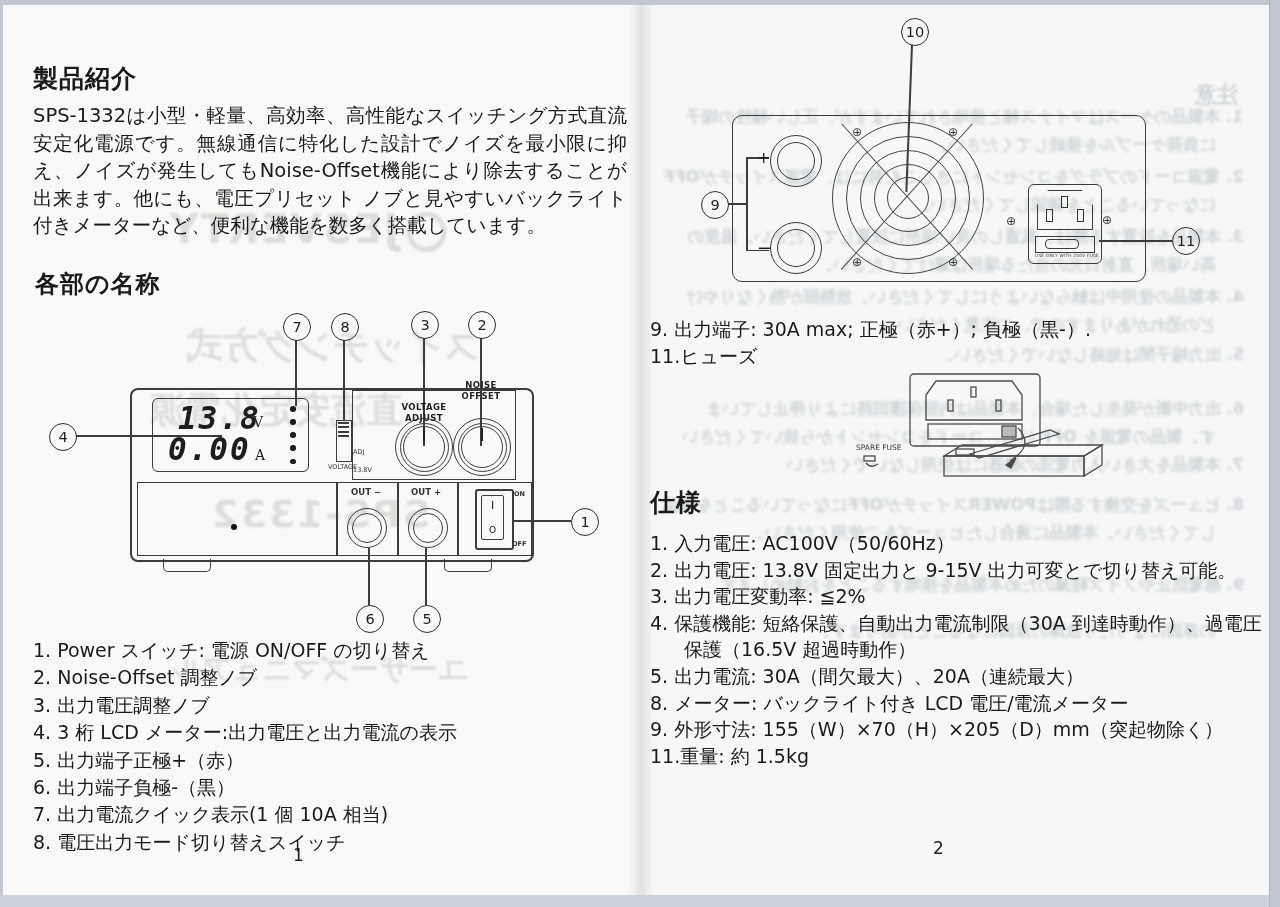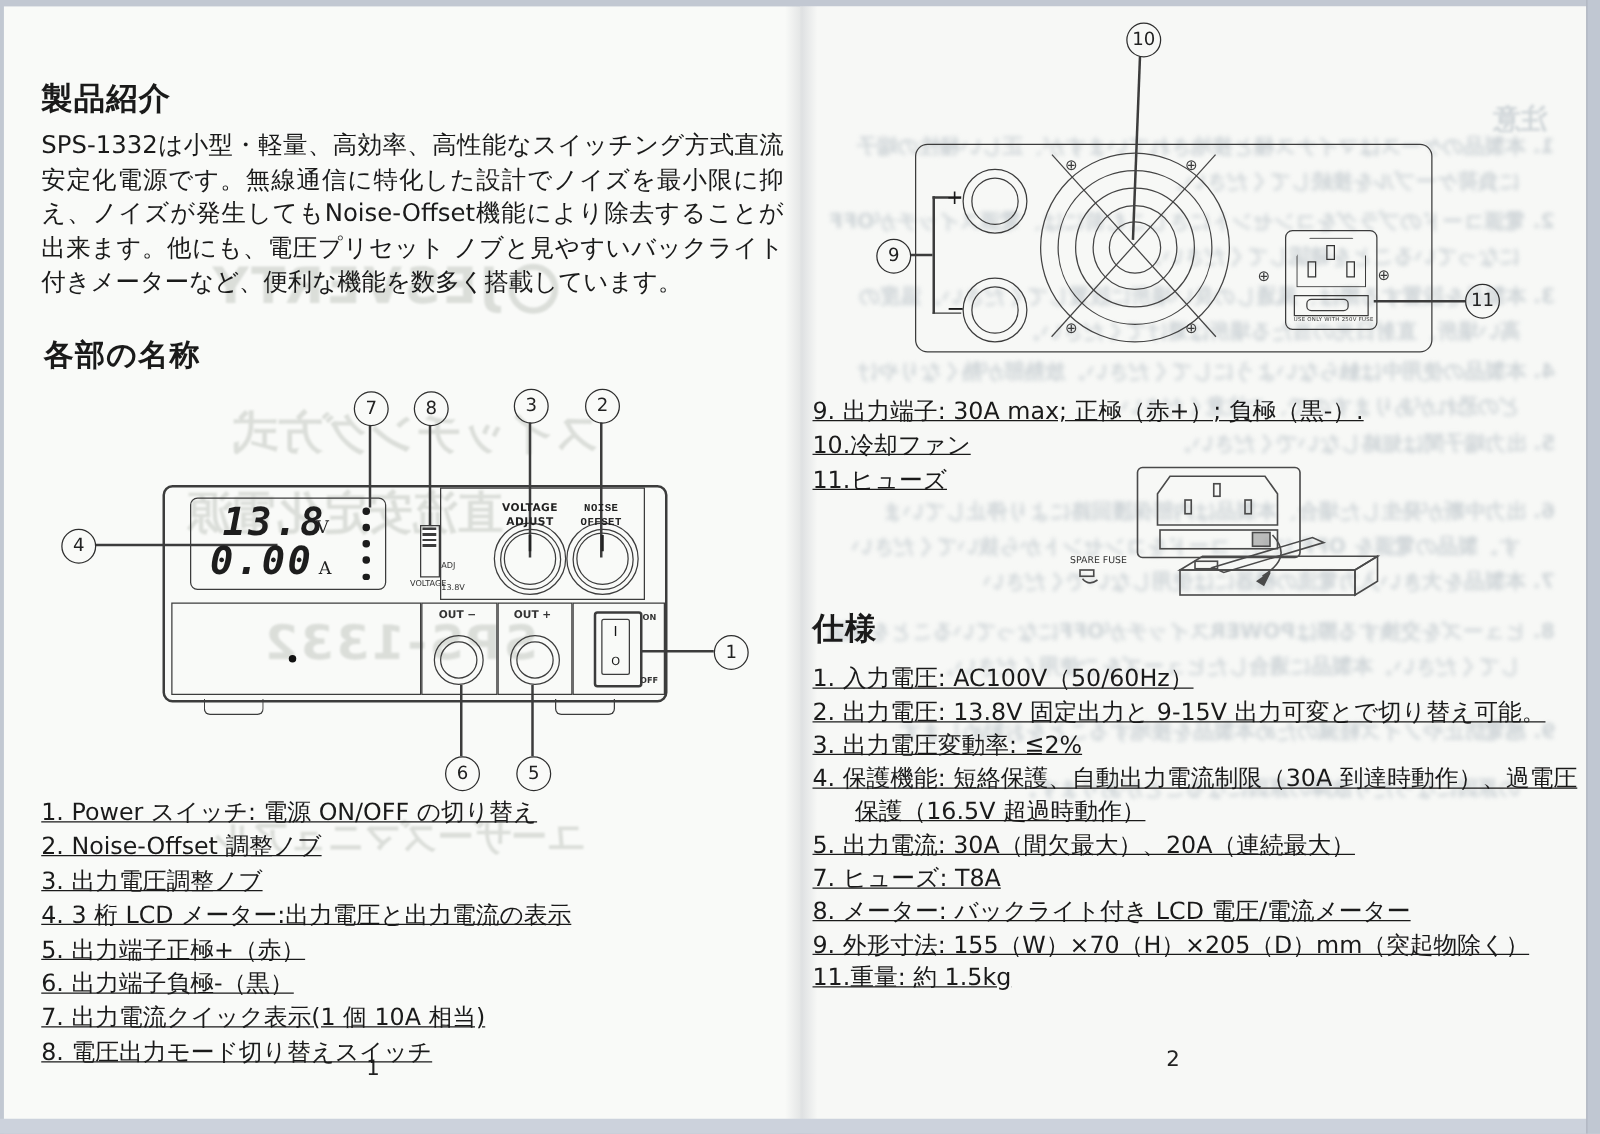--- a/index.html
+++ b/index.html
@@ -4,21 +4,21 @@
 <style>
   html,body{margin:0;padding:0;}
   body{width:1280px;height:907px;position:relative;overflow:hidden;
        background:#c6ccd6;font-family:"DejaVu Sans",sans-serif;color:#161616;}
   .abs{position:absolute;}
   .page{position:absolute;background:#f9faf8;}
   .txt{position:absolute;color:#1a1a1a;}
   .h1{font-size:25px;font-weight:bold;letter-spacing:1px;}
   .body-text{font-size:19.5px;line-height:27.6px;text-align:justify;}
   .list{font-size:19px;line-height:27.4px;}
-  .list .li{padding-left:34px;text-indent:-34px;text-decoration:underline;}
+  .list .li{padding-left:34px;text-indent:-34px;}
   .vline{position:absolute;width:1.5px;background:#3c3c3c;z-index:2;}
   .hline{position:absolute;height:1.5px;background:#3c3c3c;z-index:2;}
   .b{position:absolute;border:1.5px solid #3c3c3c;background:transparent;z-index:2;}
   .callout{position:absolute;width:26px;height:26px;border:1.5px solid #2e2e2e;border-radius:50%;
            display:flex;align-items:center;justify-content:center;font-size:14.5px;color:#222;
            background:transparent;z-index:3;}
   .lcd-num{position:absolute;font-family:"DejaVu Sans Mono",monospace;font-style:italic;
            font-weight:bold;font-size:31px;letter-spacing:2px;color:#1d1d1d;z-index:3;}
   .lcd-unit{position:absolute;font-size:14px;font-family:"DejaVu Serif",serif;color:#222;z-index:3;}
   .tiny{position:absolute;font-size:6.5px;color:#333;z-index:3;white-space:nowrap;}
@@ -107,21 +107,21 @@
   </div>
 
 <div class="b" style="left:336px;top:420px;width:14px;height:40px;border-width:1.2px;"></div>
 <div class="abs" style="left:337.5px;top:421.5px;width:11px;height:16px;z-index:3;background:repeating-linear-gradient(#3c3c3c 0 2px,#fff 2px 4.5px);"></div>
 <div class="tiny" style="left:353px;top:421px;margin-top:45px;">13.8V</div>
 <div class="tiny" style="left:353px;top:448px;">ADJ</div>
 <div class="tiny" style="left:328px;top:463px;">VOLTAGE</div>
 
 <div class="b" style="left:352px;top:390px;width:162px;height:88px;border-width:1.3px;"></div>
 <div class="knob-label" style="left:394px;top:402px;width:60px;"><span>VOLTAGE</span><br><span>ADJUST</span></div>
-<div class="knob-label" style="left:452px;top:402px;width:58px;font-family:Liberation Mono, monospace;"><span>NOISE</span><br><span>OFFSET</span></div>
+<div class="knob-label" style="left:452px;top:380px;width:58px;"><span>NOISE</span><br><span>OFFSET</span></div>
 <div class="knob" style="left:395px;top:418px;">
     <div class="k2">
       <div class="k3">
         <div class="pointer"></div>
       </div>
     </div>
   </div>
 <div class="knob" style="left:453px;top:418px;">
     <div class="k2">
       <div class="k3">
@@ -238,21 +238,20 @@
 <div class="abs" style="left:1046px;top:209px;width:5px;height:11px;border:1px solid #333;z-index:3;"></div>
 <div class="abs" style="left:1077px;top:209px;width:5px;height:11px;border:1px solid #333;z-index:3;"></div>
 <div class="b" style="left:1035px;top:236px;width:58px;height:15px;border-width:1.3px;"></div>
 <div class="b" style="left:1045px;top:239px;width:32px;height:8px;border-width:1.2px;border-radius:4px;"></div>
 <div class="tiny" style="left:1035px;top:253px;font-size:6px;transform:scale(.72);transform-origin:left top;letter-spacing:.3px;">USE ONLY WITH 250V FUSE</div>
 <div class="screw" style="left:1006px;top:215px;">⊕</div>
 <div class="screw" style="left:1102px;top:214px;">⊕</div>
 
 <div class="txt list" style="left:650px;top:316px;width:600px;z-index:3;">
   <div class="li">9. 出力端子: 30A max; 正極（赤+）; 負極（黒-）.</div>
-  <div class="li">10.冷却ファン</div>
   <div class="li">11.ヒューズ</div>
 </div>
 
 <svg class="abs" style="left:852px;top:368px;z-index:2;" width="262" height="116" viewBox="0 0 262 116">
   <g stroke="#4a4a4a" fill="none" stroke-width="1.3">
     <rect x="58" y="6" width="130" height="72" rx="4"></rect>
     <polygon points="84,13 160,13 170,27 170,52 74,52 74,27"></polygon>
     <rect x="119" y="19" width="5" height="10"></rect>
     <rect x="96" y="32" width="5" height="11"></rect>
     <rect x="144" y="32" width="5" height="11"></rect>
@@ -271,18 +270,17 @@
   <text x="4" y="82" font-size="7.5" fill="#333">SPARE FUSE</text>
 </svg>
 
 <div class="txt h1" style="left:650px;top:486px;z-index:3;">仕様</div>
 <div class="txt list" style="left:650px;top:530px;width:612px;line-height:26.6px;z-index:3;">
   <div class="li">1. 入力電圧: AC100V（50/60Hz）</div>
   <div class="li">2. 出力電圧: 13.8V 固定出力と 9-15V 出力可変とで切り替え可能。</div>
   <div class="li">3. 出力電圧変動率: ≦2%</div>
   <div class="li">4. 保護機能: 短絡保護、自動出力電流制限（30A 到達時動作）、過電圧保護（16.5V 超過時動作）</div>
   <div class="li">5. 出力電流: 30A（間欠最大）、20A（連続最大）</div>
-  <div class="li">7. ヒューズ: T8A</div>
   <div class="li">8. メーター: バックライト付き LCD 電圧/電流メーター</div>
   <div class="li">9. 外形寸法: 155（W）×70（H）×205（D）mm（突起物除く）</div>
   <div class="li">11.重量: 約 1.5kg</div>
 </div>
 <div class="pagenum" style="left:933px;top:838px;">2</div>
 
 </body></html>

